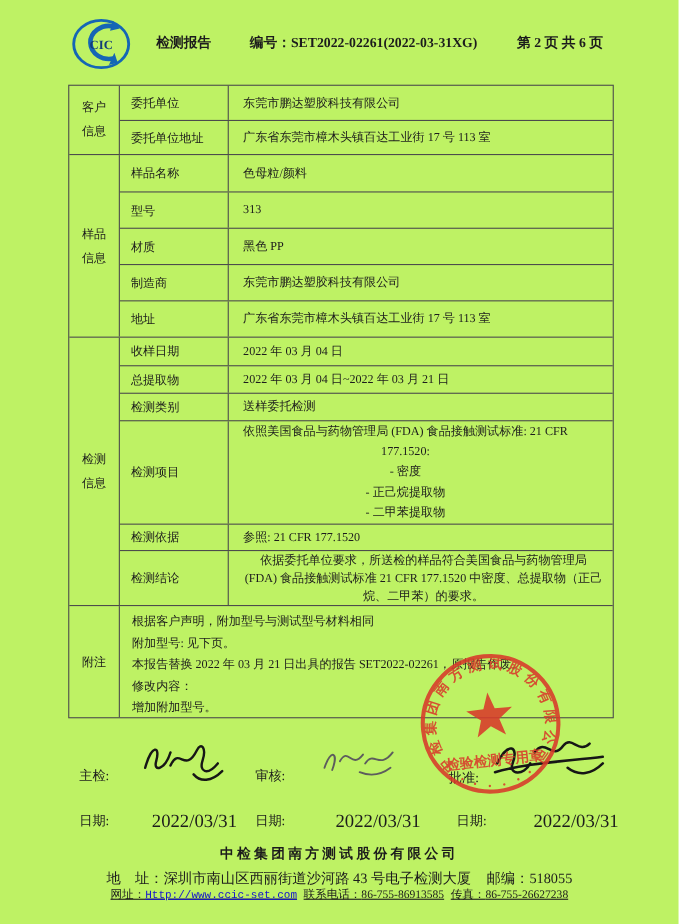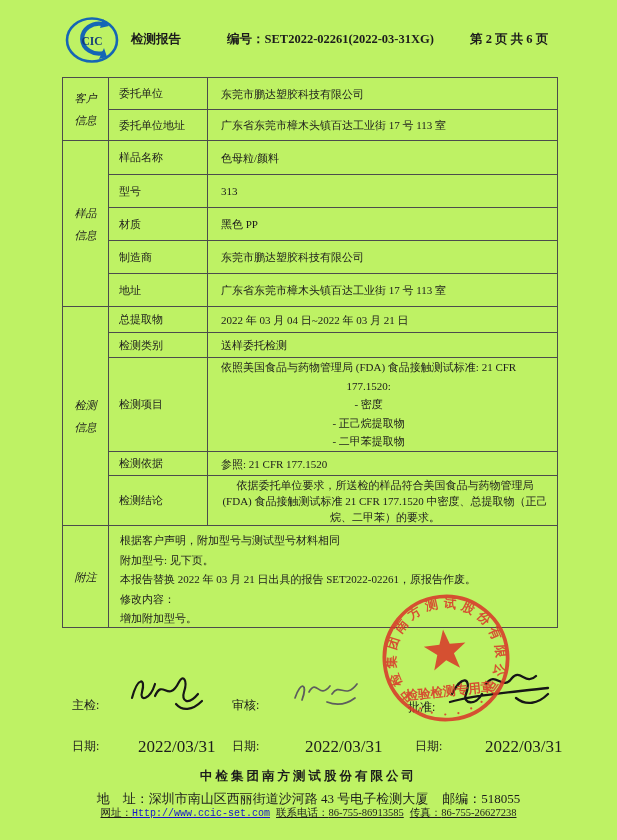--- a/index.html
+++ b/index.html
@@ -8,21 +8,21 @@
   
   .hdr-item{position:absolute;font-weight:bold;font-size:12.5px;white-space:nowrap;}
   .logo{position:absolute;left:62px;top:15px;width:60px;height:50px;}
   
   .tbl{position:absolute;left:62px;top:77px;width:496px;border:1px solid #4c4c4c;
        display:flex;flex-direction:column;box-sizing:border-box;font-size:11px;}
   .sec{display:flex;}
   .sec + .sec{border-top:1px solid #4c4c4c;}
   .sec-label{width:46px;flex:0 0 46px;border-right:1px solid #4c4c4c;display:flex;
              align-items:center;justify-content:center;text-align:left;
-             white-space:pre-line;line-height:22px;box-sizing:border-box;font-style:italic;}
+             white-space:pre-line;line-height:22px;box-sizing:border-box;}
   .sec-rows{flex:1;display:flex;flex-direction:column;text-align:center;}
   .row{display:flex;box-sizing:border-box;}
   .row + .row{border-top:1px solid #4c4c4c;}
   .f{width:99px;flex:0 0 99px;border-right:1px solid #4c4c4c;display:flex;
      align-items:center;padding-left:10px;box-sizing:border-box;}
   .v{flex:1;display:flex;align-items:center;padding:2px 8px 2px 13px;
      box-sizing:border-box;line-height:16px;}
   .pre{white-space:pre-line;}
   .v.tall{line-height:18.5px;align-items:center;}
   .note{flex:1;padding:5px 10px 4px 11px;line-height:19.5px;white-space:pre-line;box-sizing:border-box;}
@@ -45,21 +45,21 @@
 
 <div class="page">
 
   <svg class="logo" viewBox="0 0 60 50">
     <ellipse cx="30" cy="25" rx="25" ry="21.5" fill="none" stroke="#1566b5" stroke-width="2.6"></ellipse>
     <path d="M41 9 A 17 15 0 1 0 42 38" fill="none" stroke="#1566b5" stroke-width="4.2"></path>
     <path d="M41 4 L47 11 L38 13 Z" fill="#1566b5"></path>
     <path d="M45 42 L37 44 L42 33 Z" fill="#1566b5"></path>
     <text x="30" y="29.5" text-anchor="middle" font-size="11.5" font-weight="bold" font-family="Liberation Serif, DejaVu Serif, serif" fill="#123c78">CIC</text>
   </svg>
-  <span class="hdr-item" style="left:131px;top:31px;">检测报告</span>
+  <span class="hdr-item" style="left:142px;top:31px;">检测报告</span>
   <span class="hdr-item" style="left:227px;top:31px;"><span>编号：</span><span>SET2022-02261(2022-03-31XG)</span></span>
   <span class="hdr-item" style="left:470px;top:31px;">第 2 页 共 6 页</span>
 
   <div class="tbl">
 
     <div class="sec">
       <div class="sec-label">客户
 信息</div>
       <div class="sec-rows">
         <div class="row" style="height:31px">
@@ -97,20 +97,24 @@
           <div class="f">地址</div>
           <div class="v">广东省东莞市樟木头镇百达工业街 17 号 113 室</div>
         </div>
       </div>
     </div>
 
     <div class="sec">
       <div class="sec-label">检测
 信息</div>
       <div class="sec-rows">
+        <div class="row" style="height:25px">
+          <div class="f">收样日期</div>
+          <div class="v">2022 年 03 月 04 日</div>
+        </div>
         <div class="row" style="height:25px">
           <div class="f">总提取物</div>
           <div class="v">2022 年 03 月 04 日~2022 年 03 月 21 日</div>
         </div>
         <div class="row" style="height:25px">
           <div class="f">检测类别</div>
           <div class="v">送样委托检测</div>
         </div>
         <div class="row" style="height:94px">
           <div class="f">检测项目</div>

